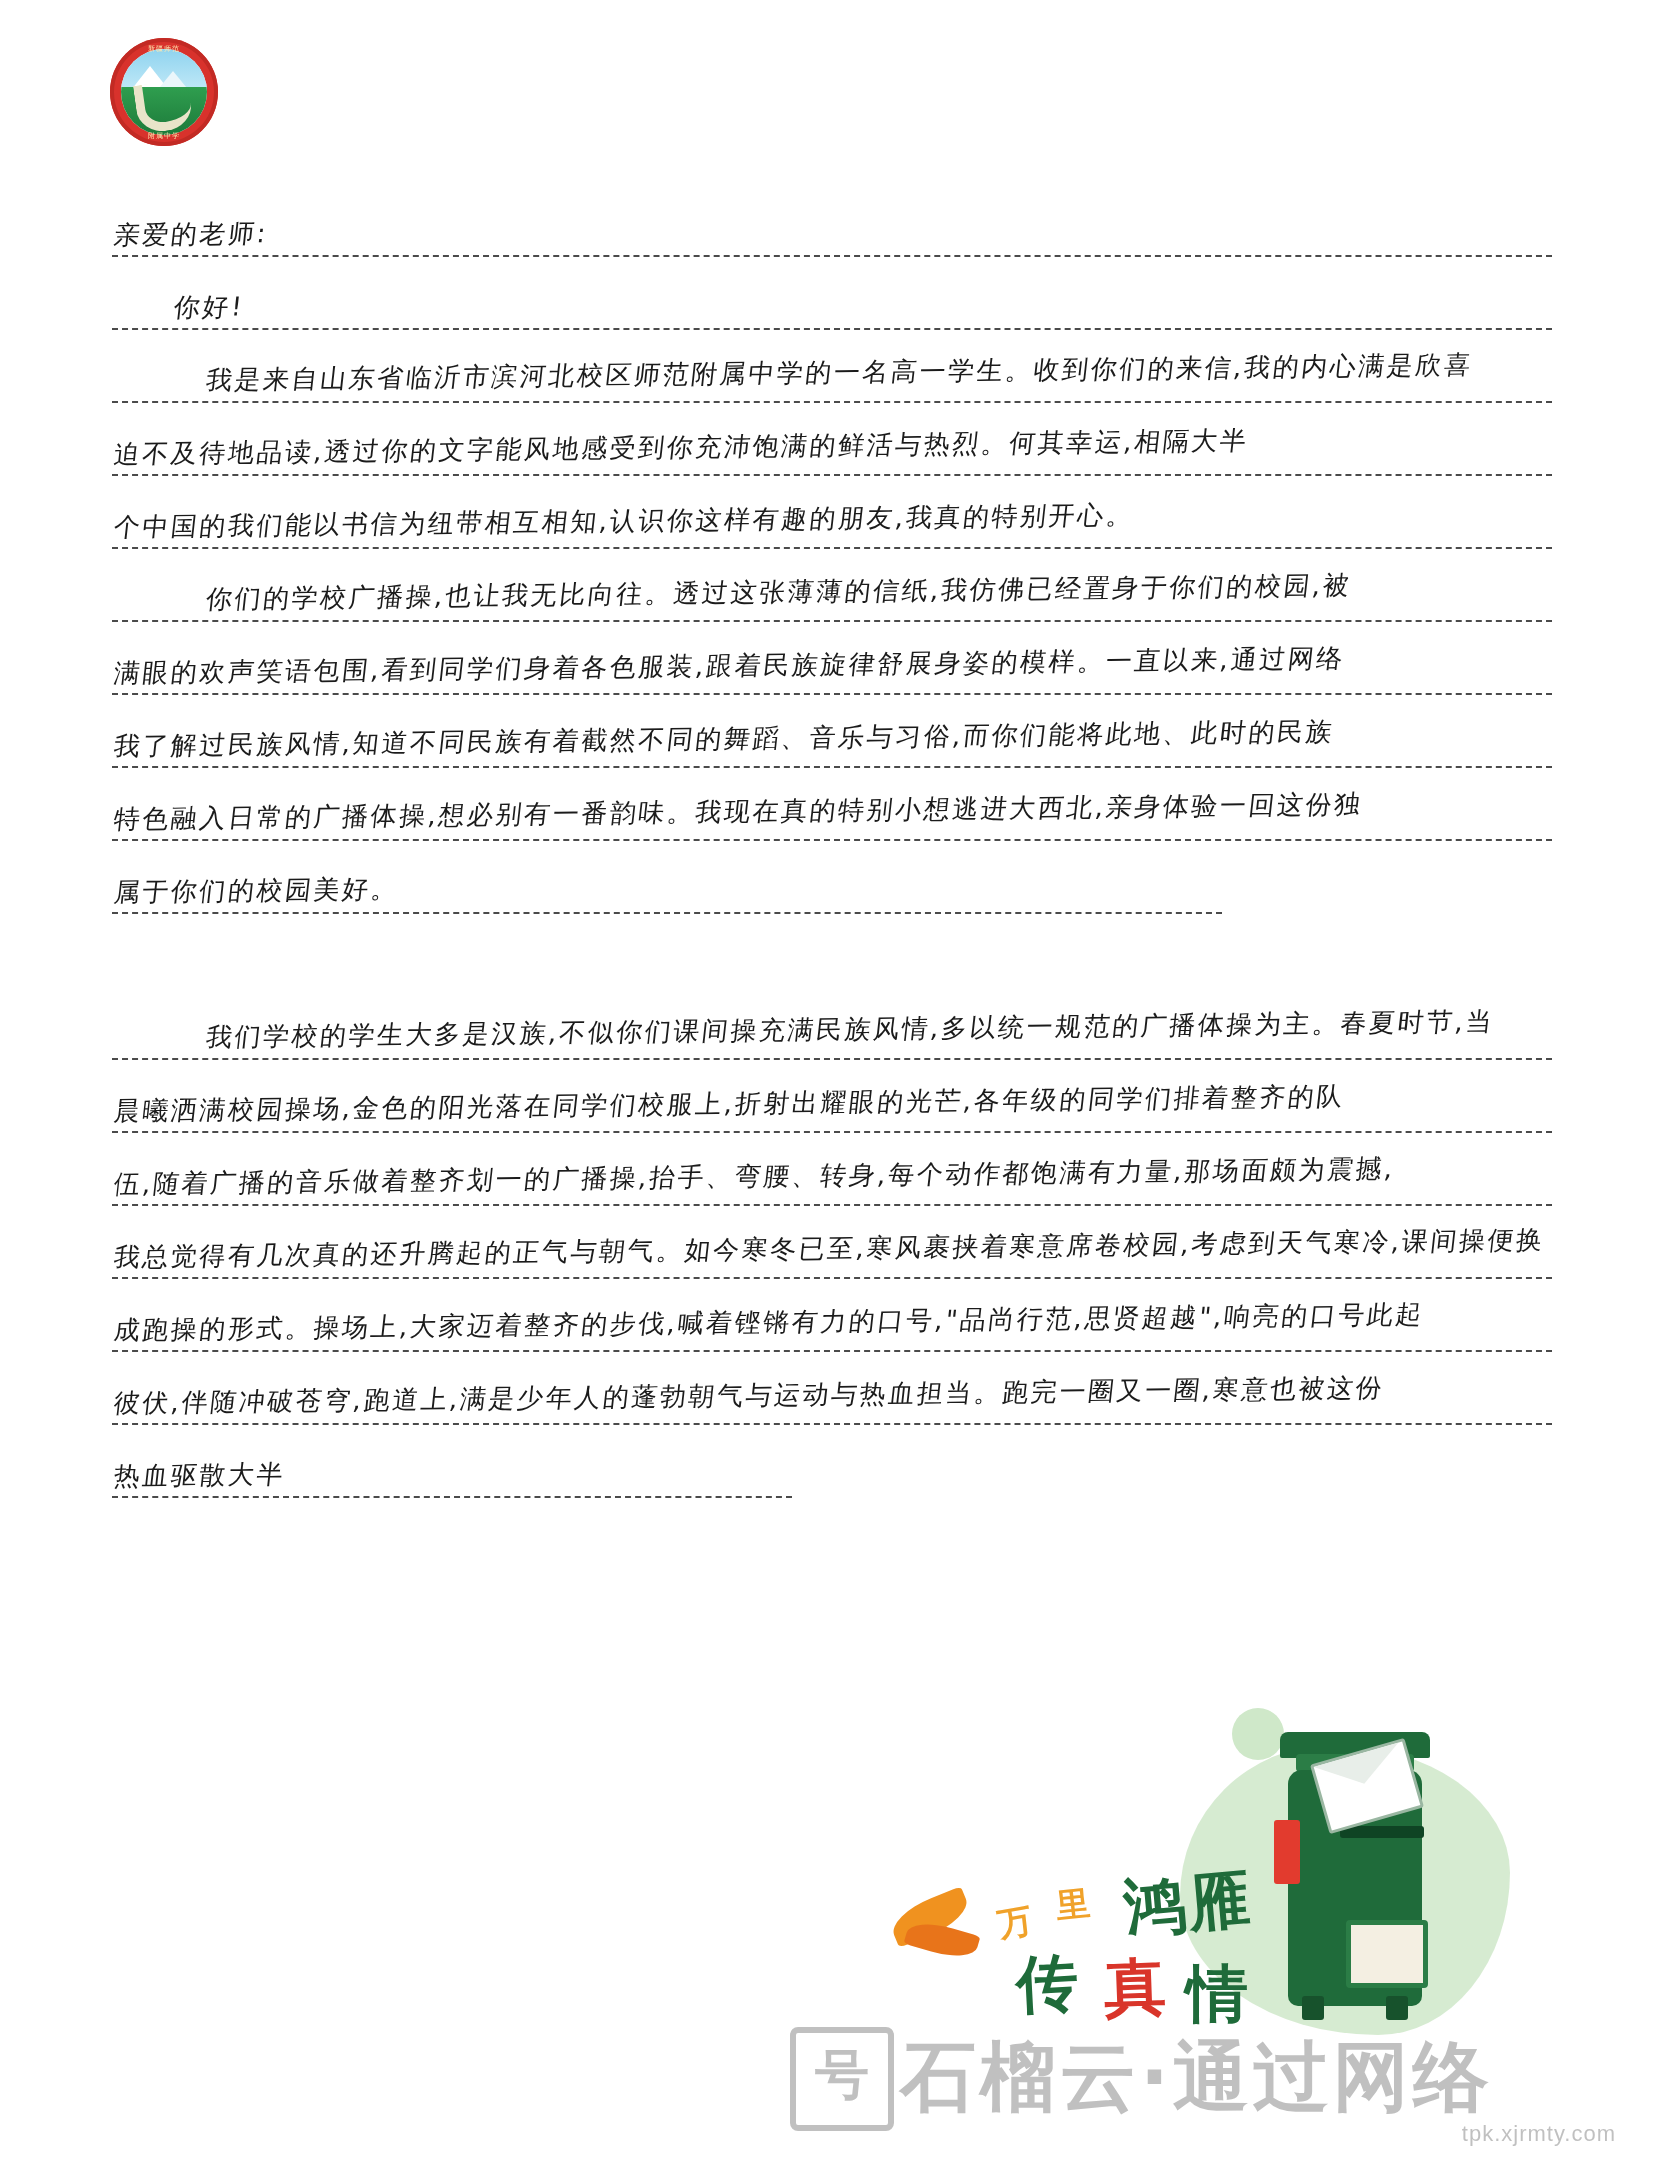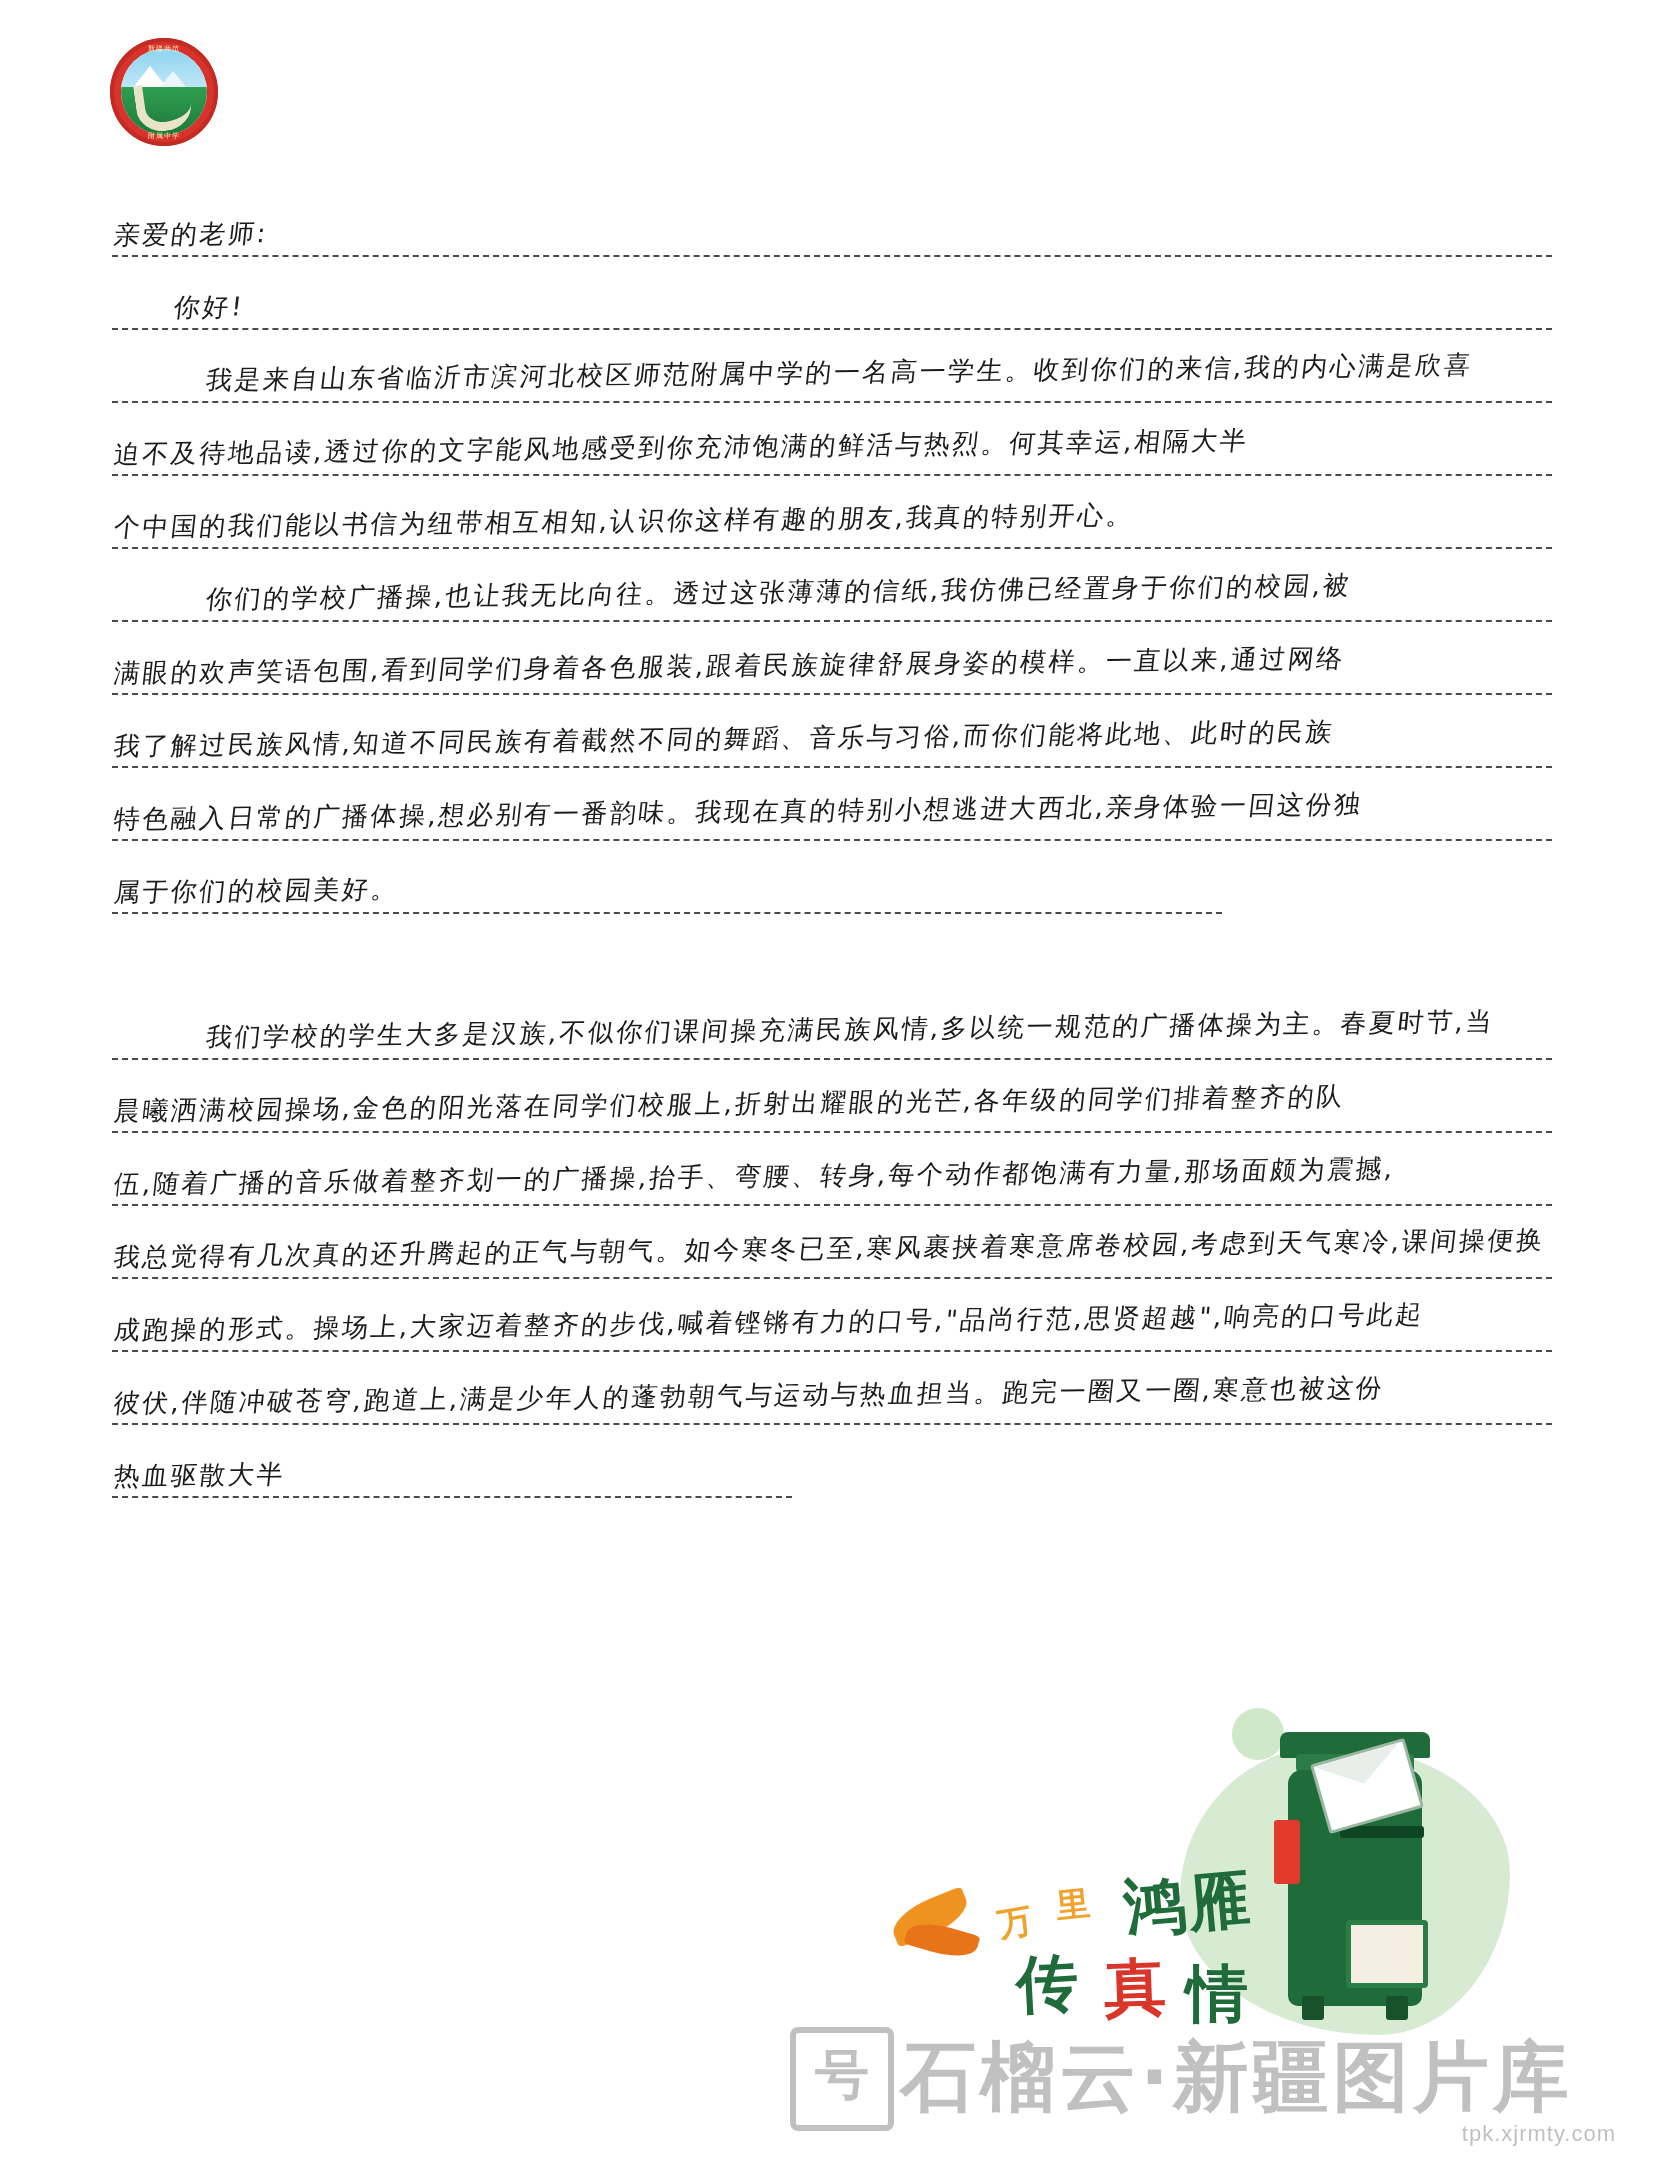--- a/index.html
+++ b/index.html
@@ -479,17 +479,17 @@
       <div class="s-small2">里</div>
       <div class="s-big1">鸿雁</div>
       <div class="s-big2">传</div>
       <div class="s-big3">真</div>
       <div class="s-big4">情</div>
     </div>
   </div>
 
   <div class="watermark">
     <div class="wm-seal">号</div>
-    <div class="wm-text">石榴云·新疆图片库</div>
+    <div class="wm-text">石榴云·通过网络</div>
     <div class="wm-url">tpk.xjrmty.com</div>
   </div>
 
 </div>
 
 </body></html>

